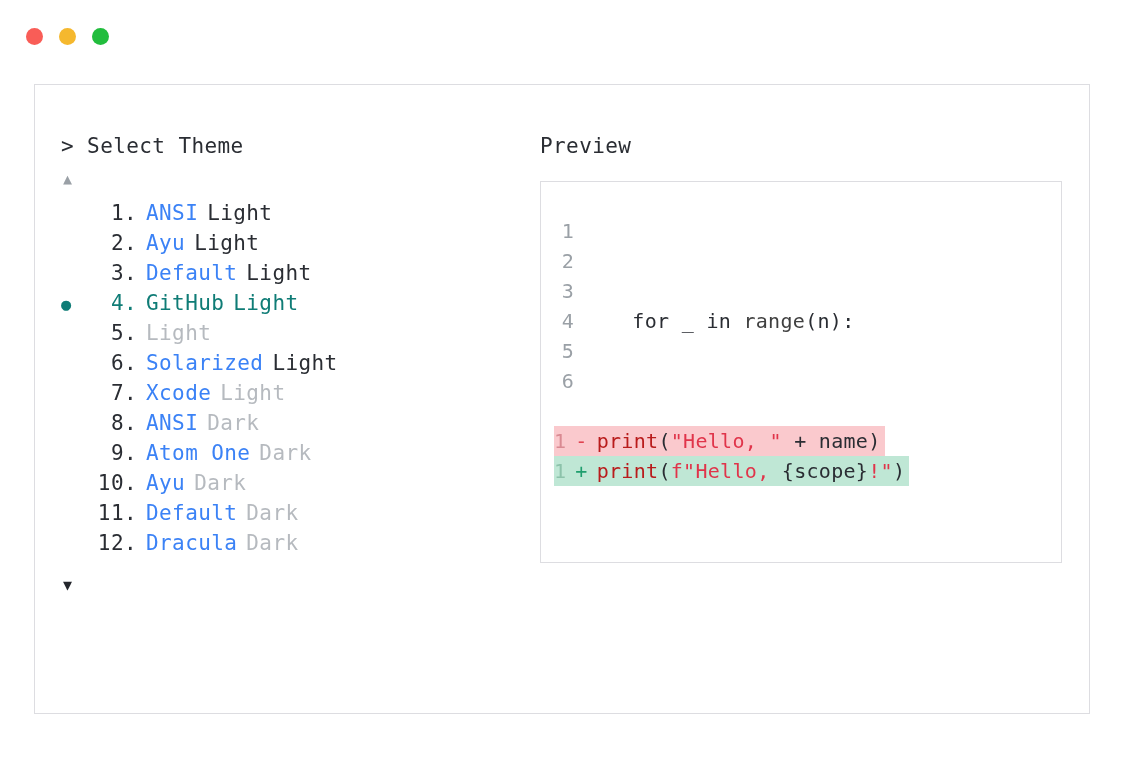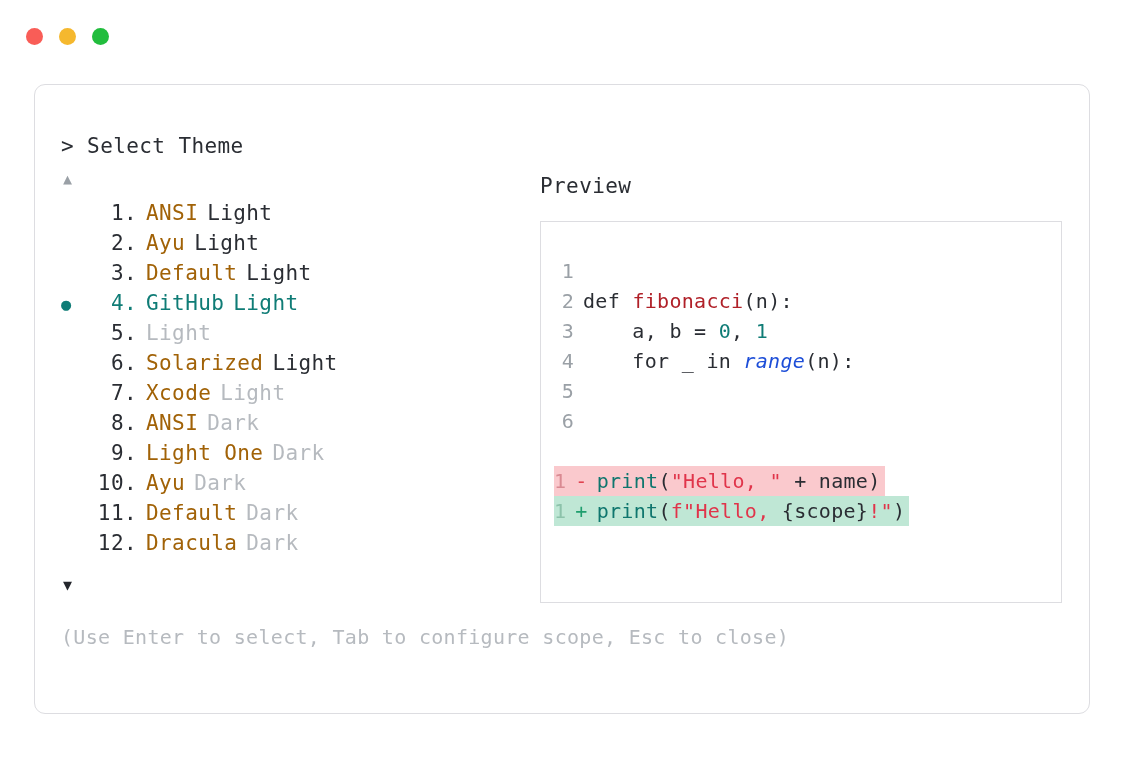--- a/index.html
+++ b/index.html
@@ -25,21 +25,21 @@
   }
   .dot { width: 17px; height: 17px; border-radius: 50%; }
 
   
   .card {
     position: absolute;
     left: 34px; top: 84px;
     width: 1056px; height: 630px;
     background: #ffffff;
     border: 1px solid #dddde1;
-    border-radius: 11px;
+    border-radius: 0;
   }
 
   
   .cols {
     position: absolute;
     left: 0; top: 0; right: 0; bottom: 0;
   }
 
   
   .left-col {
@@ -87,21 +87,21 @@
     text-align: left;
     font-size: 17px;
     color: #0f7c76;
   }
   .idx {
     width: 44px;
     flex: 0 0 44px;
     text-align: right;
     color: #2a2d33;
   }
-  .name  { color: #a16207; padding-left: 9px; }
+  .name  { color: #3b82f6; padding-left: 9px; }
   .variant { padding-left: 9px; }
   .variant.dim   { color: #b6babf; }
   .variant.solid { color: #2a2d33; }
 
   .theme-item.selected .idx,
   .theme-item.selected .idx-dot,
   .theme-item.selected .name,
   .theme-item.selected .variant { color: #0f7c76; }
 
   .footer-hint {
@@ -111,21 +111,20 @@
     letter-spacing: 0.3px;
     color: #b6babf;
     white-space: pre;
   }
 
   
   .right-col {
     position: absolute;
     left: 505px; top: 48px;
     width: 525px;
-    margin-top: 40px;
   }
   .preview-label {
     font-size: 21px;
     line-height: 26px;
     letter-spacing: 0.4px;
     color: #2a2d33;
   }
   .preview-box {
     margin-top: 22px;
     width: 522px;
@@ -167,22 +166,22 @@
   .diff-del .ln { color: #d98a92; }
   .diff-add .ln { color: #8cc2aa; }
   .sign-del { color: #e0424f; padding-left: 9px; }
   .sign-add { color: #1f9e6e; padding-left: 9px; }
 
   
   .t-comment { color: #9e9e87; }
   .t-kw      { color: #2a2d33; }
   .t-fn      { color: #b02028; }
   .t-num     { color: #0f7c76; }
-  .t-builtin { color: #1d4ed8; font-style: italic; }
-  .t-call    { color: #0f766e; }
+  .t-builtin { color: #404040; }
+  .t-call    { color: #b91c1c; }
   .t-str     { color: #e0344a; }
   .t-plain   { color: #2a2d33; }
 </style>
 </head>
 <body>
 
 <div class="titlebar">
   <span class="dot" style="background: rgb(249, 93, 87);"></span>
   <span class="dot" style="background: rgb(245, 184, 46);"></span>
   <span class="dot" style="background: rgb(33, 189, 61);"></span>
@@ -199,38 +198,37 @@
 
       <ul class="theme-list">
           <li class="theme-item"><span class="bullet-cell"></span><span class="idx">1.</span><span class="name">ANSI</span><span class="variant solid">Light</span></li>
           <li class="theme-item"><span class="bullet-cell"></span><span class="idx">2.</span><span class="name">Ayu</span><span class="variant solid">Light</span></li>
           <li class="theme-item"><span class="bullet-cell"></span><span class="idx">3.</span><span class="name">Default</span><span class="variant solid">Light</span></li>
           <li class="theme-item selected"><span class="bullet-cell">●</span><span class="idx">4.</span><span class="name">GitHub</span><span class="variant solid">Light</span></li>
           <li class="theme-item"><span class="bullet-cell"></span><span class="idx">5.</span><span class="variant dim">Light</span></li>
           <li class="theme-item"><span class="bullet-cell"></span><span class="idx">6.</span><span class="name">Solarized</span><span class="variant solid">Light</span></li>
           <li class="theme-item"><span class="bullet-cell"></span><span class="idx">7.</span><span class="name">Xcode</span><span class="variant dim">Light</span></li>
           <li class="theme-item"><span class="bullet-cell"></span><span class="idx">8.</span><span class="name">ANSI</span><span class="variant dim">Dark</span></li>
-          <li class="theme-item"><span class="bullet-cell"></span><span class="idx">9.</span><span class="name">Light One</span><span class="variant dim">Dark</span></li>
+          <li class="theme-item"><span class="bullet-cell"></span><span class="idx">9.</span><span class="name">Atom One</span><span class="variant dim">Dark</span></li>
           <li class="theme-item"><span class="bullet-cell"></span><span class="idx">10.</span><span class="name">Ayu</span><span class="variant dim">Dark</span></li>
           <li class="theme-item"><span class="bullet-cell"></span><span class="idx">11.</span><span class="name">Default</span><span class="variant dim">Dark</span></li>
           <li class="theme-item"><span class="bullet-cell"></span><span class="idx">12.</span><span class="name">Dracula</span><span class="variant dim">Dark</span></li>
         </ul>
 
       <div class="arrow arrow-down">▼</div>
 
-      <div class="footer-hint">(Use Enter to select, Tab to configure scope, Esc to close)</div>
     </div>
 
     <div class="right-col">
       <div class="preview-label">Preview</div>
       <div class="preview-box">
         <div id="code-lines">
             <div class="code-line"><span class="ln">1</span></div>
-            <div class="code-line"><span class="ln">2</span><span class="code-text"><span class="t-kw">def </span><span class="t-fn">fibonacci</span><span class="t-plain">(n):</span></span></div>
-            <div class="code-line"><span class="ln">3</span><span class="code-text"><span class="t-plain">    a, b = </span><span class="t-num">0</span><span class="t-plain">, </span><span class="t-num">1</span></span></div>
+            <div class="code-line"><span class="ln">2</span></div>
+            <div class="code-line"><span class="ln">3</span></div>
             <div class="code-line"><span class="ln">4</span><span class="code-text"><span class="t-plain">    for _ in </span><span class="t-builtin">range</span><span class="t-plain">(n):</span></span></div>
             <div class="code-line"><span class="ln">5</span></div>
             <div class="code-line"><span class="ln">6</span></div>
           </div>
         <div class="code-gap"></div>
         <div id="diff-lines">
             <div class="code-line diff-line diff-del"><span class="inner"><span class="ln">1</span><span class="sign-del">-</span><span class="code-text"><span class="t-call">print</span><span class="t-plain">(</span><span class="t-str">"Hello, "</span><span class="t-plain"> + name)</span></span></span></div>
             <div class="code-line diff-line diff-add"><span class="inner"><span class="ln">1</span><span class="sign-add">+</span><span class="code-text"><span class="t-call">print</span><span class="t-plain">(</span><span class="t-str">f"Hello, </span><span class="t-plain">{scope}</span><span class="t-str">!"</span><span class="t-plain">)</span></span></span></div>
           </div>
       </div>

